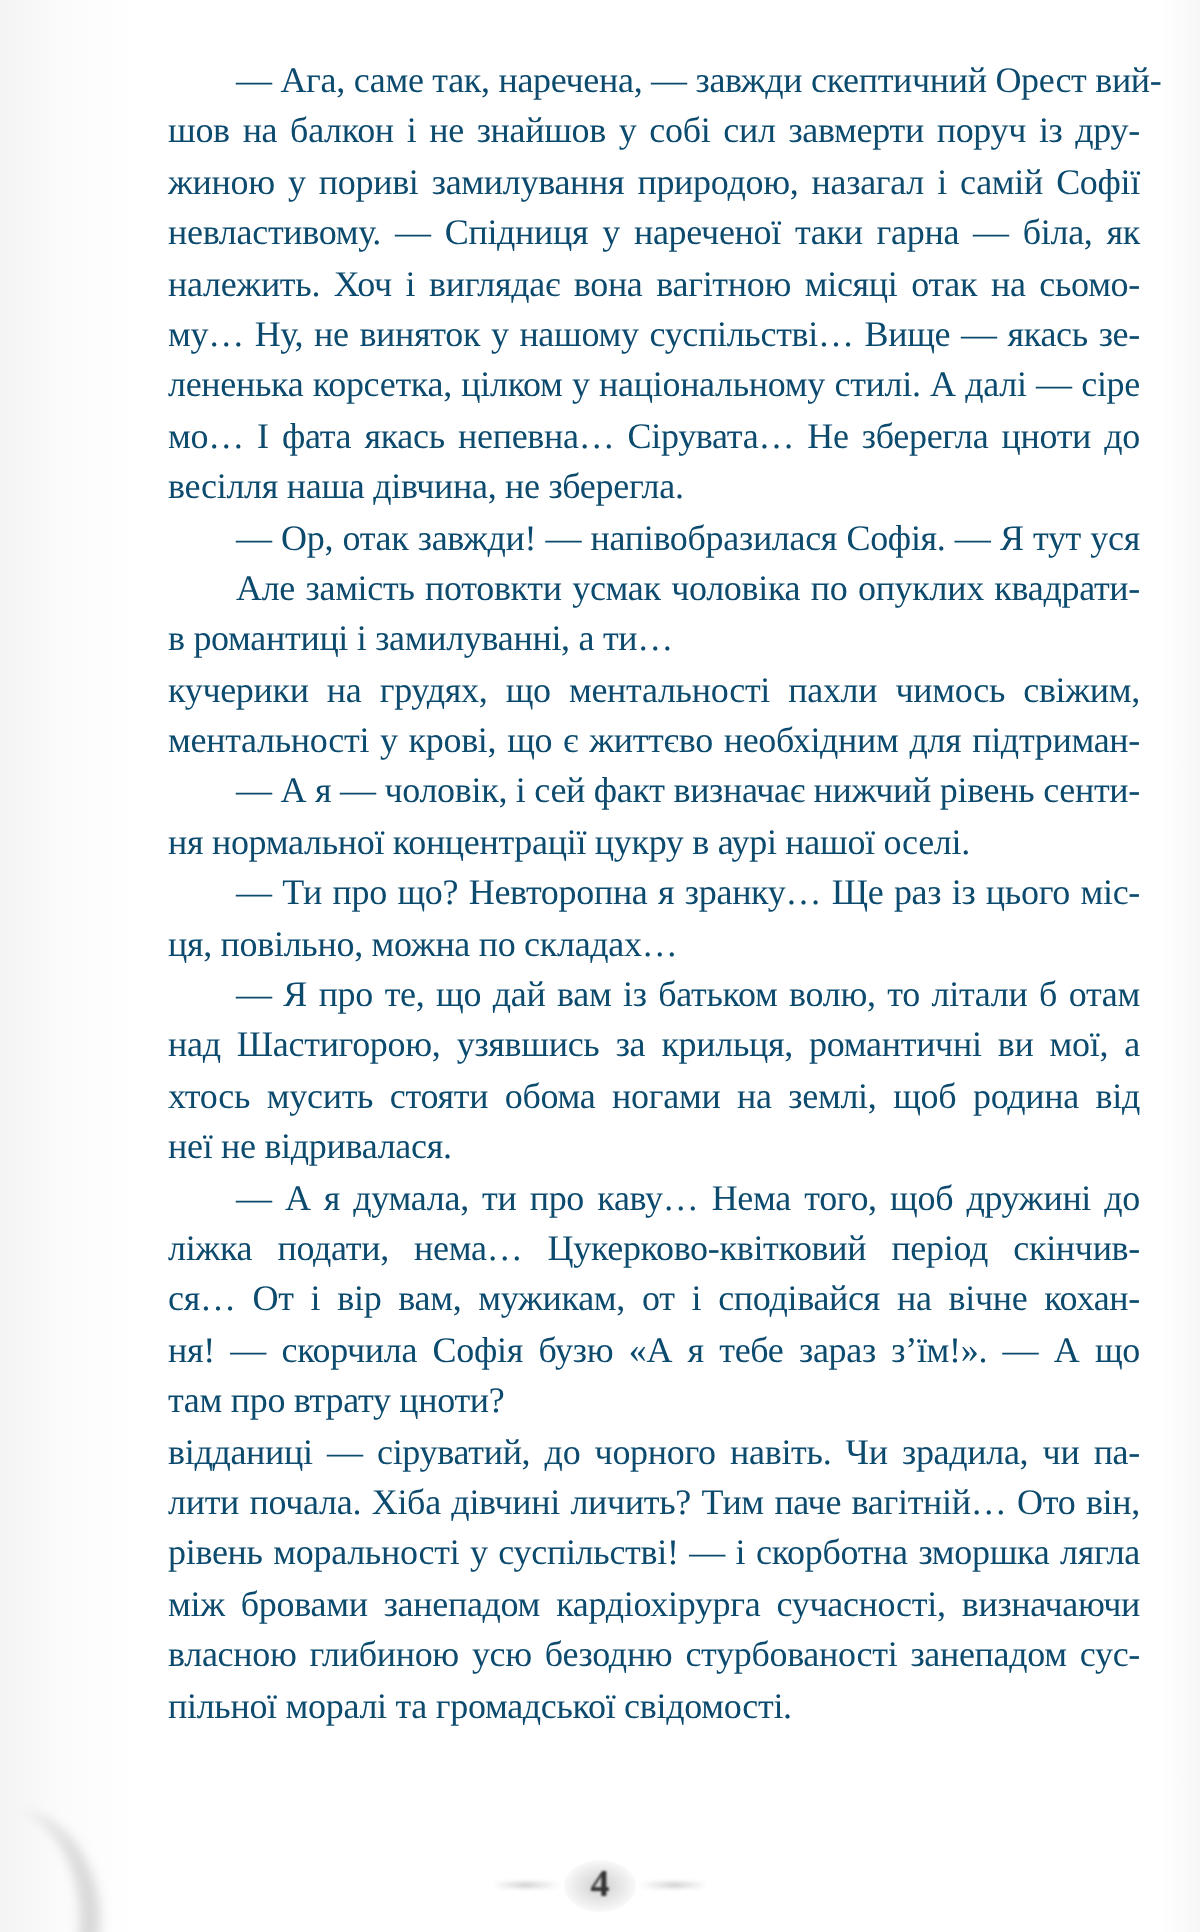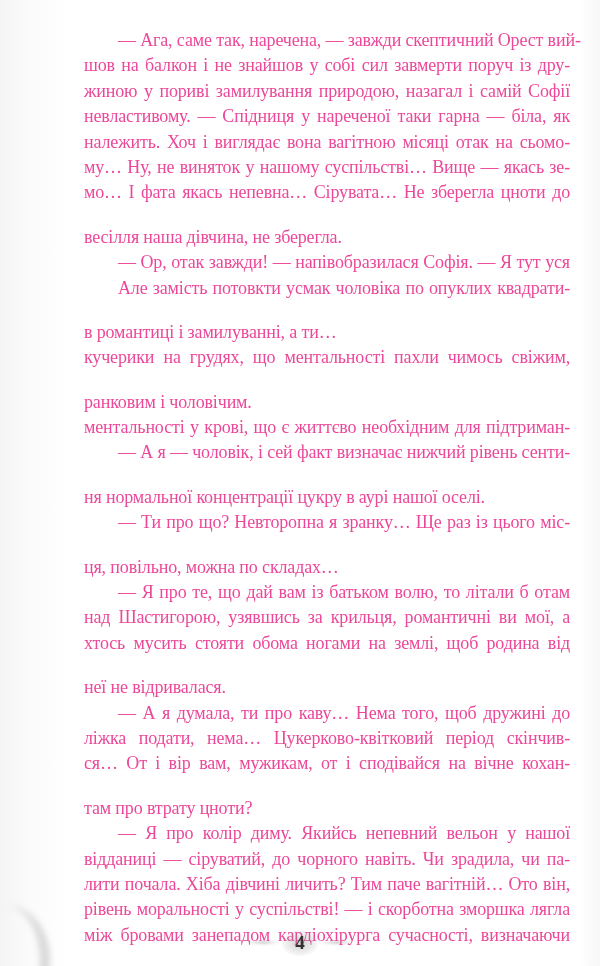--- a/index.html
+++ b/index.html
@@ -18,33 +18,32 @@
       position: absolute;
       left: 84px;
       top: 28px;
       width: 486px;
     }
     .line {
       font-family: "Liberation Serif", "DejaVu Serif", serif;
       font-size: 18px;
       line-height: 25.4px;
       height: 25.4px;
-      color: #ec4899;
+      color: #0c4a6e;
       white-space: nowrap;
       text-align: justify;
       text-align-last: justify;
       filter: blur(0.35px);
       letter-spacing: -0.15px;
     }
     .line.indent {
       padding-left: 34px;
     }
     .line.last {
       text-align-last: left;
-      margin-top: 19px;
     }
     .page-number {
       position: absolute;
       left: 250px;
       top: 928px;
       width: 100px;
       height: 30px;
       text-align: center;
       font-family: "Liberation Serif", "DejaVu Serif", serif;
       font-size: 19px;
@@ -91,45 +90,46 @@
 
 <div class="corner-curl"></div>
 
 <div class="page" id="page-text">
     <div class="line indent">— Ага, саме так, наречена, — завжди скептичний Орест вий-</div>
     <div class="line">шов на балкон і не знайшов у собі сил завмерти поруч із дру-</div>
     <div class="line">жиною у пориві замилування природою, назагал і самій Софії</div>
     <div class="line">невластивому. — Спідниця у нареченої таки гарна — біла, як</div>
     <div class="line">належить. Хоч і виглядає вона вагітною місяці отак на сьомо-</div>
     <div class="line">му… Ну, не виняток у нашому суспільстві… Вище — якась зе-</div>
+    <div class="line">лененька корсетка, цілком у національному стилі. А далі — сіре</div>
     <div class="line">мо… І фата якась непевна… Сірувата… Не зберегла цноти до</div>
     <div class="line last">весілля наша дівчина, не зберегла.</div>
     <div class="line indent">— Ор, отак завжди! — напівобразилася Софія. — Я тут уся</div>
     <div class="line indent">Але замість потовкти усмак чоловіка по опуклих квадрати-</div>
     <div class="line last">в романтиці і замилуванні, а ти…</div>
     <div class="line">кучерики на грудях, що ментальності пахли чимось свіжим,</div>
-    <div class="line last">ранковим і чоловічим.</div>
     <div class="line">ментальності у крові, що є життєво необхідним для підтриман-</div>
     <div class="line indent">— А я — чоловік, і сей факт визначає нижчий рівень сенти-</div>
     <div class="line last">ня нормальної концентрації цукру в аурі нашої оселі.</div>
     <div class="line indent">— Ти про що? Невторопна я зранку… Ще раз із цього міс-</div>
     <div class="line last">ця, повільно, можна по складах…</div>
     <div class="line indent">— Я про те, що дай вам із батьком волю, то літали б отам</div>
     <div class="line">над Шастигорою, узявшись за крильця, романтичні ви мої, а</div>
     <div class="line">хтось мусить стояти обома ногами на землі, щоб родина від</div>
     <div class="line last">неї не відривалася.</div>
     <div class="line indent">— А я думала, ти про каву… Нема того, щоб дружині до</div>
     <div class="line">ліжка подати, нема… Цукерково-квітковий період скінчив-</div>
     <div class="line">ся… От і вір вам, мужикам, от і сподівайся на вічне кохан-</div>
+    <div class="line">ня! — скорчила Софія бузю «А я тебе зараз з’їм!». — А що</div>
     <div class="line last">там про втрату цноти?</div>
-    <div class="line indent">— Я про колір диму. Якийсь непевний вельон у нашої</div>
     <div class="line">відданиці — сіруватий, до чорного навіть. Чи зрадила, чи па-</div>
     <div class="line">лити почала. Хіба дівчині личить? Тим паче вагітній… Ото він,</div>
     <div class="line">рівень моральності у суспільстві! — і скорботна зморшка лягла</div>
     <div class="line">між бровами занепадом кардіохірурга сучасності, визначаючи</div>
+    <div class="line">власною глибиною усю безодню стурбованості занепадом сус-</div>
     <div class="line last">пільної моралі та громадської свідомості.</div>
   </div>
 
 <div class="page-number">
   <span class="ornament left"></span>
   <span class="smudge"></span>
   <span class="num">4</span>
   <span class="ornament right"></span>
 </div>
 

